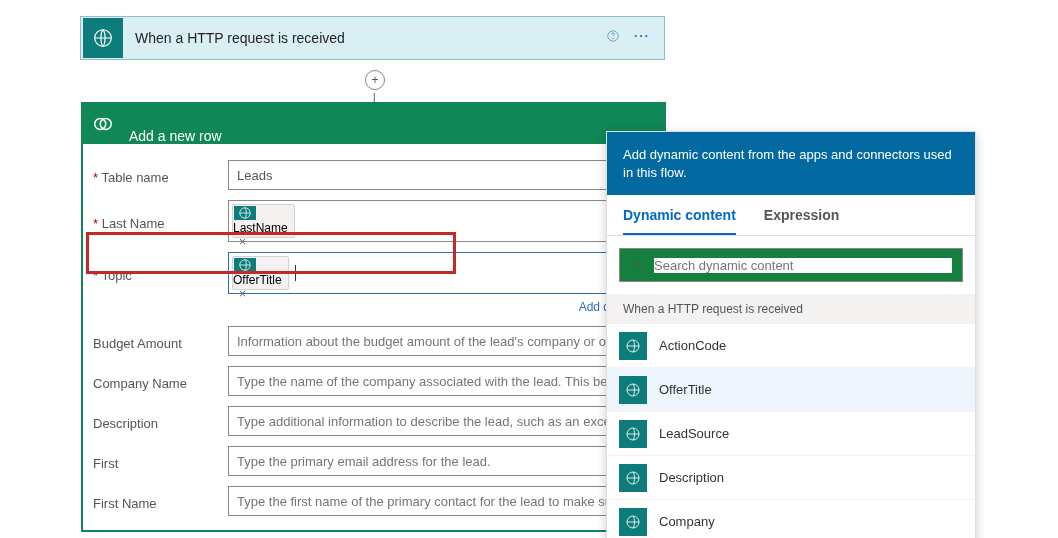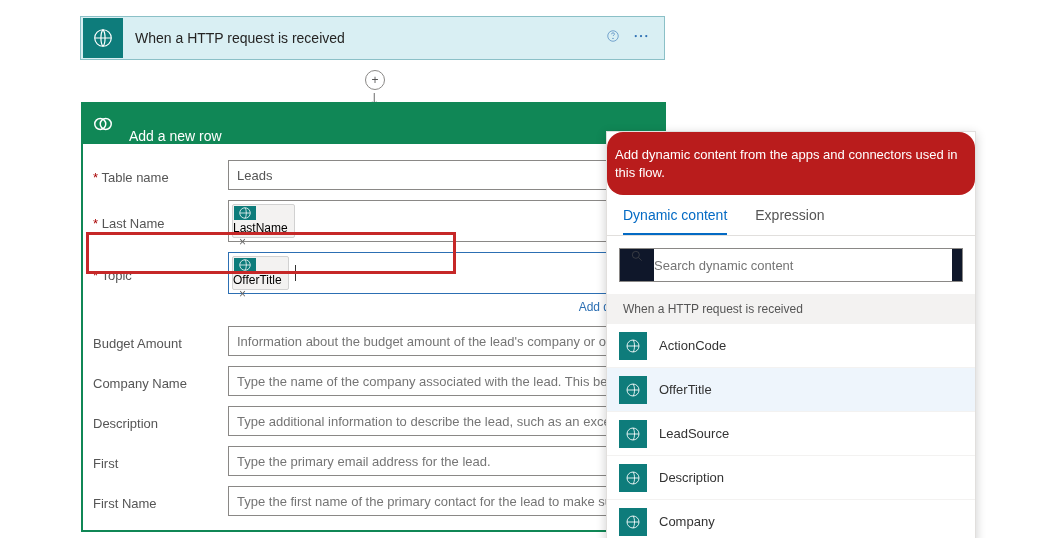--- a/index.html
+++ b/index.html
@@ -38,25 +38,25 @@
   .token-ico svg { width:14px; height:14px; stroke:#fff; fill:none; stroke-width:1.3;}
   .token-x { margin-left:6px; color:#666; }
   .cursor { display:inline-block; width:1px; height:16px; background:#333; margin-left:2px; }
 
   .highlight-box { position:absolute; border:3px solid #c62828; pointer-events:none; }
 
   .add-dyn-link { text-align:right; font-size:12px; color:#2c6fb3; padding:6px 10px 2px 0;}
 
   
   .dyn-panel { position:absolute; left:590px; top:131px; width:370px; background:#fff; border:1px solid #e1dfdd; box-shadow:0 3px 10px rgba(0,0,0,0.2); }
-  .dyn-banner { background:#b91c1c; color:#fff; font-size:13px; padding:14px 8px; line-height:1.35;border-radius:16px; }
+  .dyn-banner { background:#0369a1; color:#fff; font-size:13px; padding:14px 16px; line-height:1.35; }
   .dyn-tabs { display:flex; gap:28px; padding:12px 16px 0 16px; font-size:14px; border-bottom:1px solid #e1dfdd;}
-  .dyn-tab { padding-bottom:10px; color:#555; font-weight:400; }
+  .dyn-tab { padding-bottom:10px; color:#555; font-weight:700; }
   .dyn-tab.active { color:#036ac4; border-bottom:2px solid #036ac4; }
-  .dyn-search { margin:12px 12px; height:34px; border:1px solid #8a8886; background:#0f172a; display:flex; padding:0 10px; gap:10px;}
+  .dyn-search { margin:12px 12px; height:34px; border:1px solid #8a8886; background:#15803d; display:flex; align-items:center; padding:0 10px; gap:10px;}
   .dyn-search svg { width:14px; height:14px; stroke:#555; fill:none;}
   .dyn-search input { border:none; outline:none; font-size:13px; flex:1; color:#555;}
   .dyn-section { background:#f3f2f1; font-size:12px; color:#555; padding:8px 16px; }
   .dyn-item { display:flex; align-items:center; height:44px; padding:0 12px; border-bottom:1px solid #f3f2f1; font-size:13px; color:#333; background:#fff;}
   .dyn-item.selected { background:#eef5fc; }
   .dyn-item .chip-ico { width:28px; height:28px; background:#0e7c7b; display:flex; align-items:center; justify-content:center; margin-right:12px;}
   .dyn-item .chip-ico svg { width:16px; height:16px; stroke:#fff; fill:none; stroke-width:1.3;}
 </style>
 </head>
 <body>

